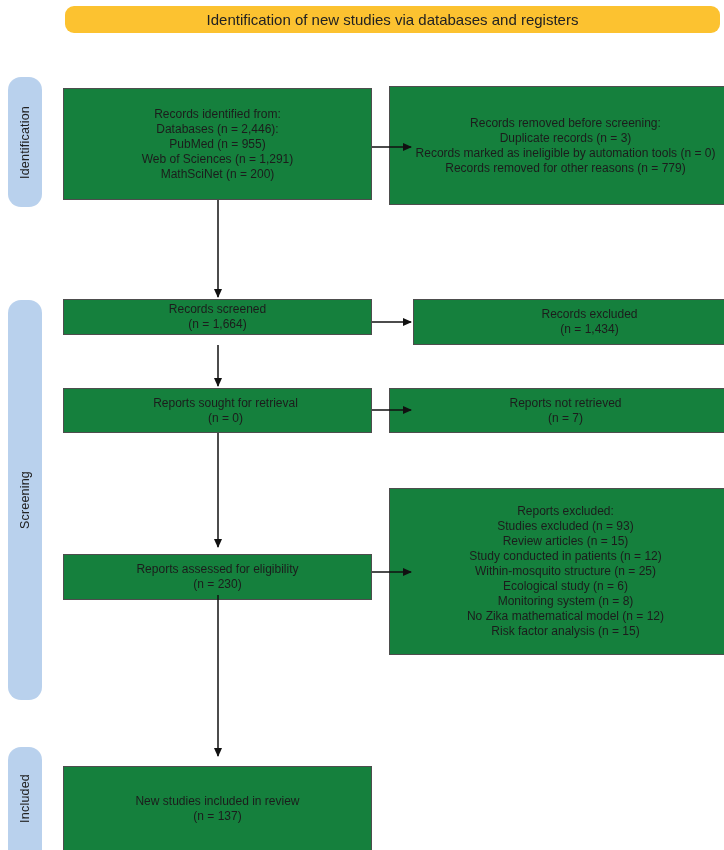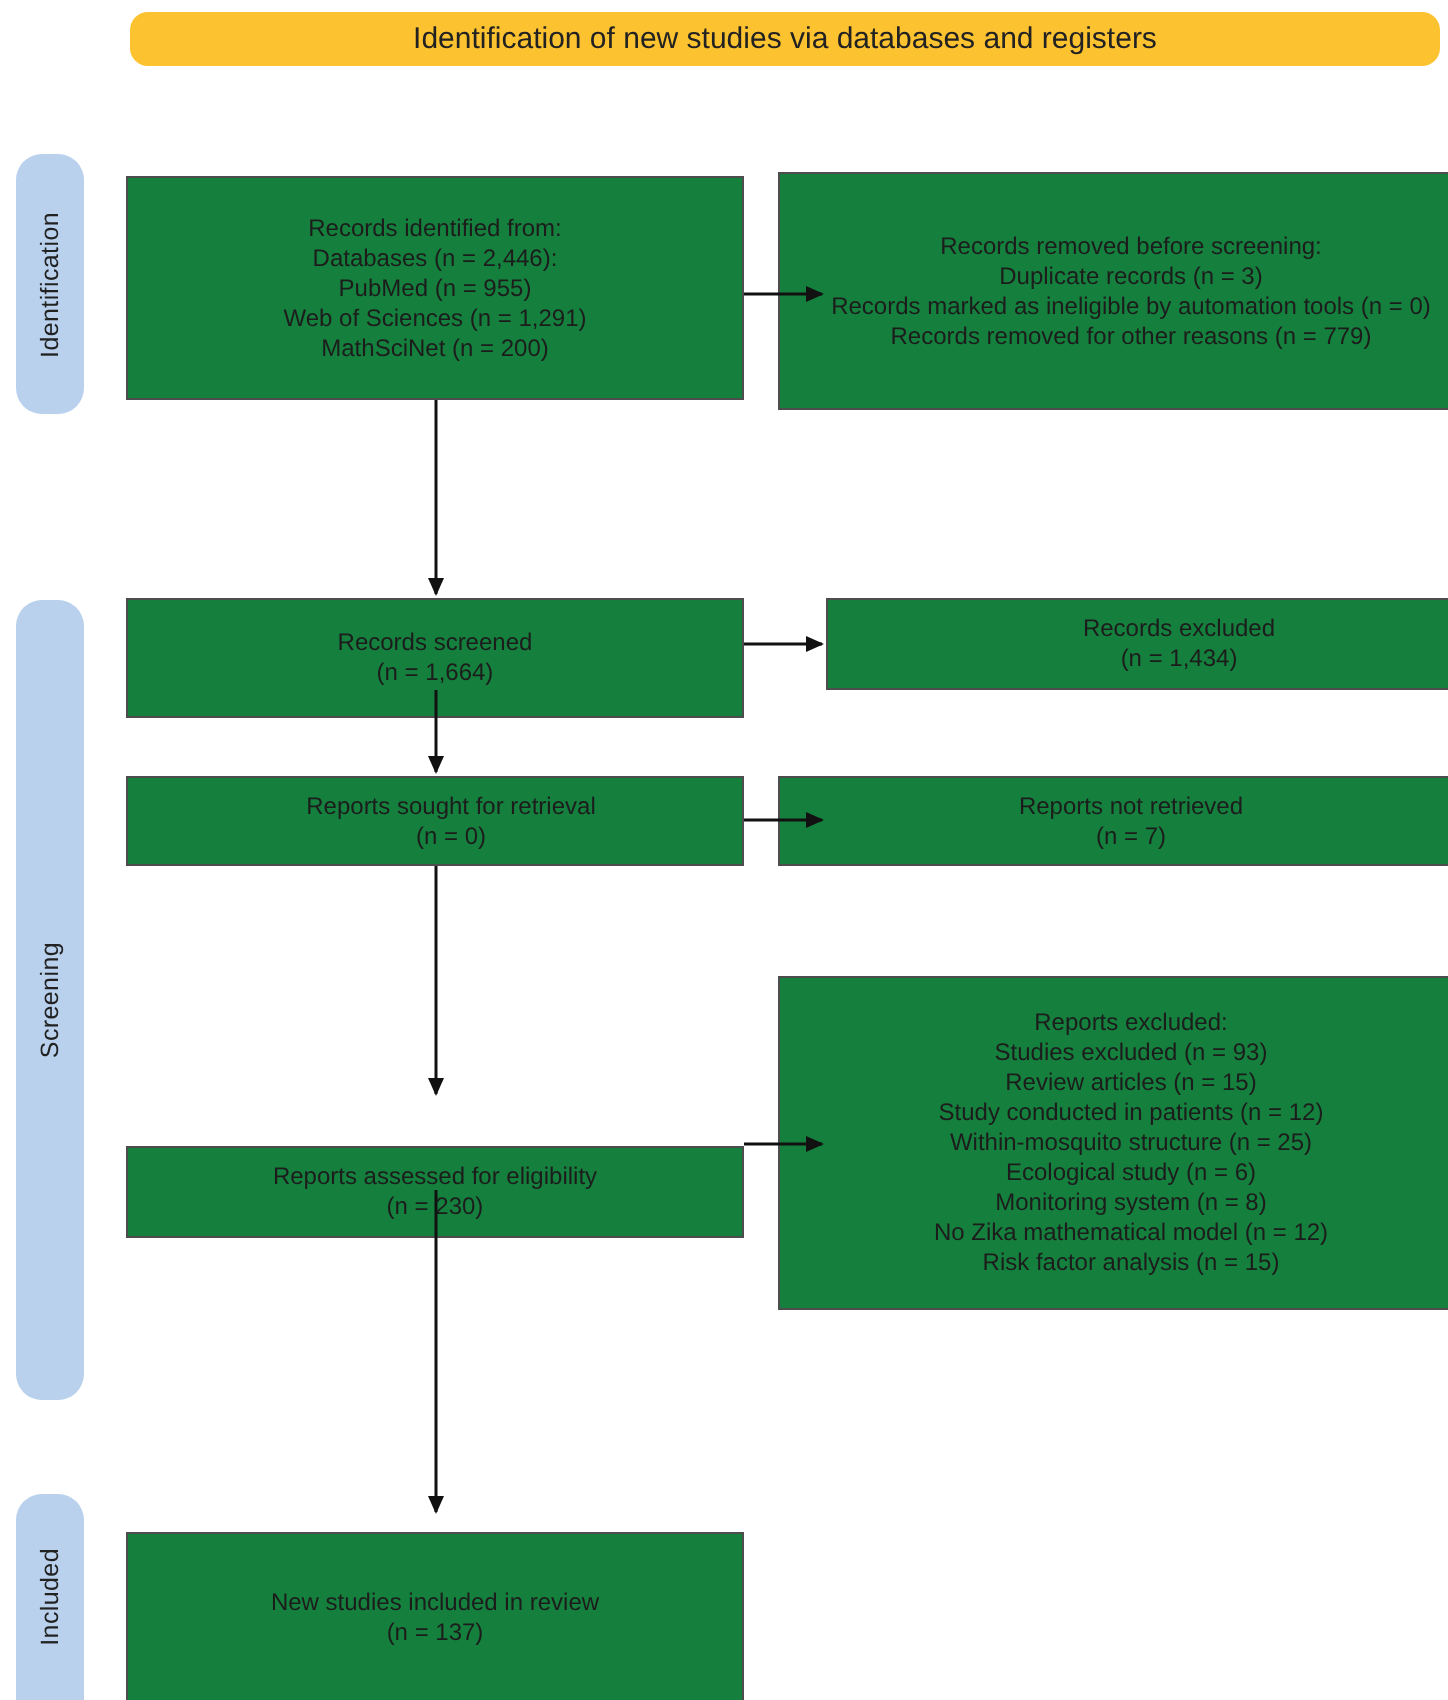--- a/index.html
+++ b/index.html
@@ -46,25 +46,25 @@
     text-align: center;
     font-size: 12px;
     line-height: 15px;
     white-space: pre-line;
     padding: 2px 6px;
   }
   .col-left  { left: 63px;  width: 309px; }
   .col-right { left: 389px; width: 353px; }
   .box-records-identified    { top: 88px;  height: 112px; }
   .box-records-removed       { top: 86px;  height: 119px; }
-  .box-records-screened      { top: 299px; height: 60px; }
+  .box-records-screened      { top: 299px; height: 36px; }
   .box-records-excluded      { top: 299px; height: 46px; margin-left: 24px; }
   .box-reports-sought        { top: 388px; height: 45px; padding-left: 22px; }
   .box-reports-not-retrieved { top: 388px; height: 45px; }
-  .box-reports-assessed      { top: 573px; height: 46px; }
+  .box-reports-assessed      { top: 554px; height: 46px; }
   .box-reports-excluded      { top: 488px; height: 167px; }
   .box-new-studies           { top: 766px; height: 86px; }
   svg.arrows {
     position: absolute;
     left: 0; top: 0;
     pointer-events: none;
   }
 </style>
 </head>
 <body>

